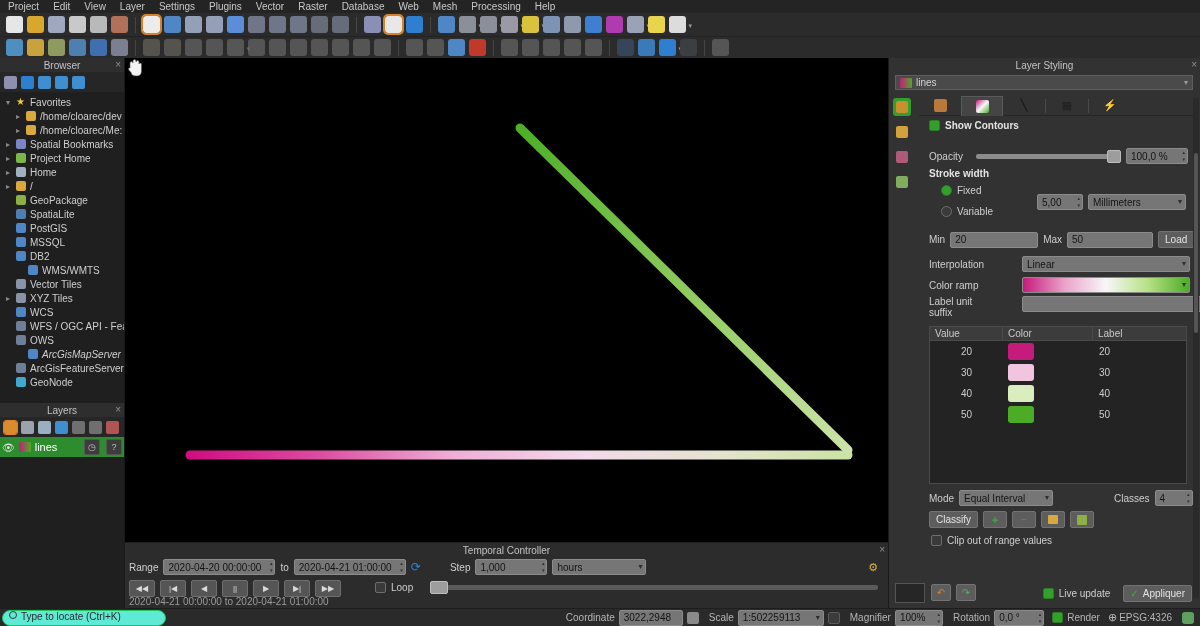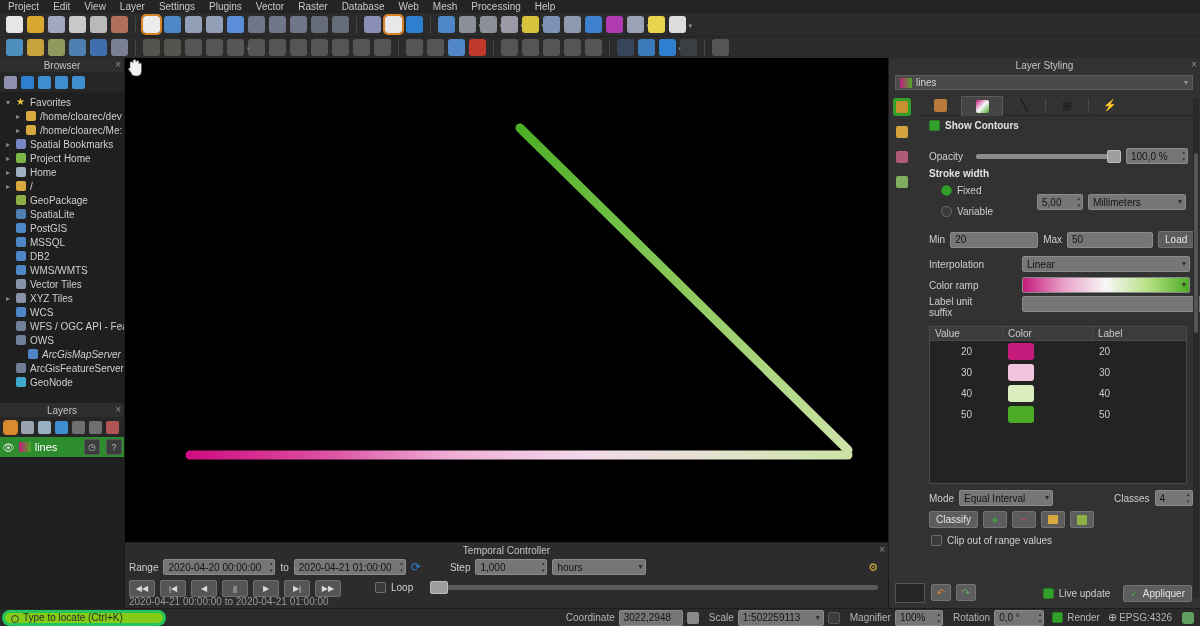--- a/index.html
+++ b/index.html
@@ -106,22 +106,22 @@
   .tr .c-col { width:90px; display:flex; justify-content:flex-start; padding-left:5px;}
   .tr .chip { width:26px; height:17px; border-radius:3px;}
   .tr .c-lab { padding-left:6px;}
 
   #sscroll { position:absolute; right:1px; top:40px; width:6px; height:500px; background:#2a2a2a;}
   #sscroll .thumb { position:absolute; top:55px; left:1px; width:4px; height:180px; background:#555; border-radius:2px;}
 
   
   #statusbar { left:0; top:608px; width:1200px; height:18px; background:#2a2a2a; border-top:1px solid #1e1e1e;
     display:flex; align-items:center; font-size:10px; color:#bdbdbd;}
-  #locate { width:164px; height:16px; margin-left:2px; background:#84cc16; border:3px solid #22c55e;
-    border-radius:8px; color:#2c2c2c; display:flex; align-items:flex-end; gap:4px; padding:0 6px; font-size:10px;}
+  #locate { width:164px; height:16px; margin-left:2px; background:#5eead4; border:1px solid #22c55e;
+    border-radius:8px; color:#2c2c2c; display:flex; align-items:flex-start; gap:4px; padding:0 6px; font-size:10px;}
   #locate .mag { width:8px; height:8px; border:1px solid #3c3c3c; border-radius:50%; position:relative;}
   .sb-label { margin-left:10px; color:#b5b5b5;}
   .sb-icon { width:12px; height:12px; border-radius:2px; margin-left:4px;}
 </style>
 </head>
 <body>
 
 <div id="app">
 
   <div id="menubar" class="abs">
@@ -298,21 +298,21 @@
         <div class="tree-row" style="padding-left: 4px;">
           <span class="tree-exp"></span>
           <span class="tree-ico" style="background: rgb(79, 134, 198);"></span>
           <span>MSSQL</span>
         </div>
         <div class="tree-row" style="padding-left: 4px;">
           <span class="tree-exp"></span>
           <span class="tree-ico" style="background: rgb(79, 134, 198);"></span>
           <span>DB2</span>
         </div>
-        <div class="tree-row" style="padding-left: 4px;">
+        <div class="tree-row" style="padding-left: 16px;">
           <span class="tree-exp"></span>
           <span class="tree-ico" style="background: rgb(79, 134, 198);"></span>
           <span>WMS/WMTS</span>
         </div>
         <div class="tree-row" style="padding-left: 4px;">
           <span class="tree-exp"></span>
           <span class="tree-ico" style="background: rgb(136, 147, 168);"></span>
           <span>Vector Tiles</span>
         </div>
         <div class="tree-row" style="padding-left: 4px;">

